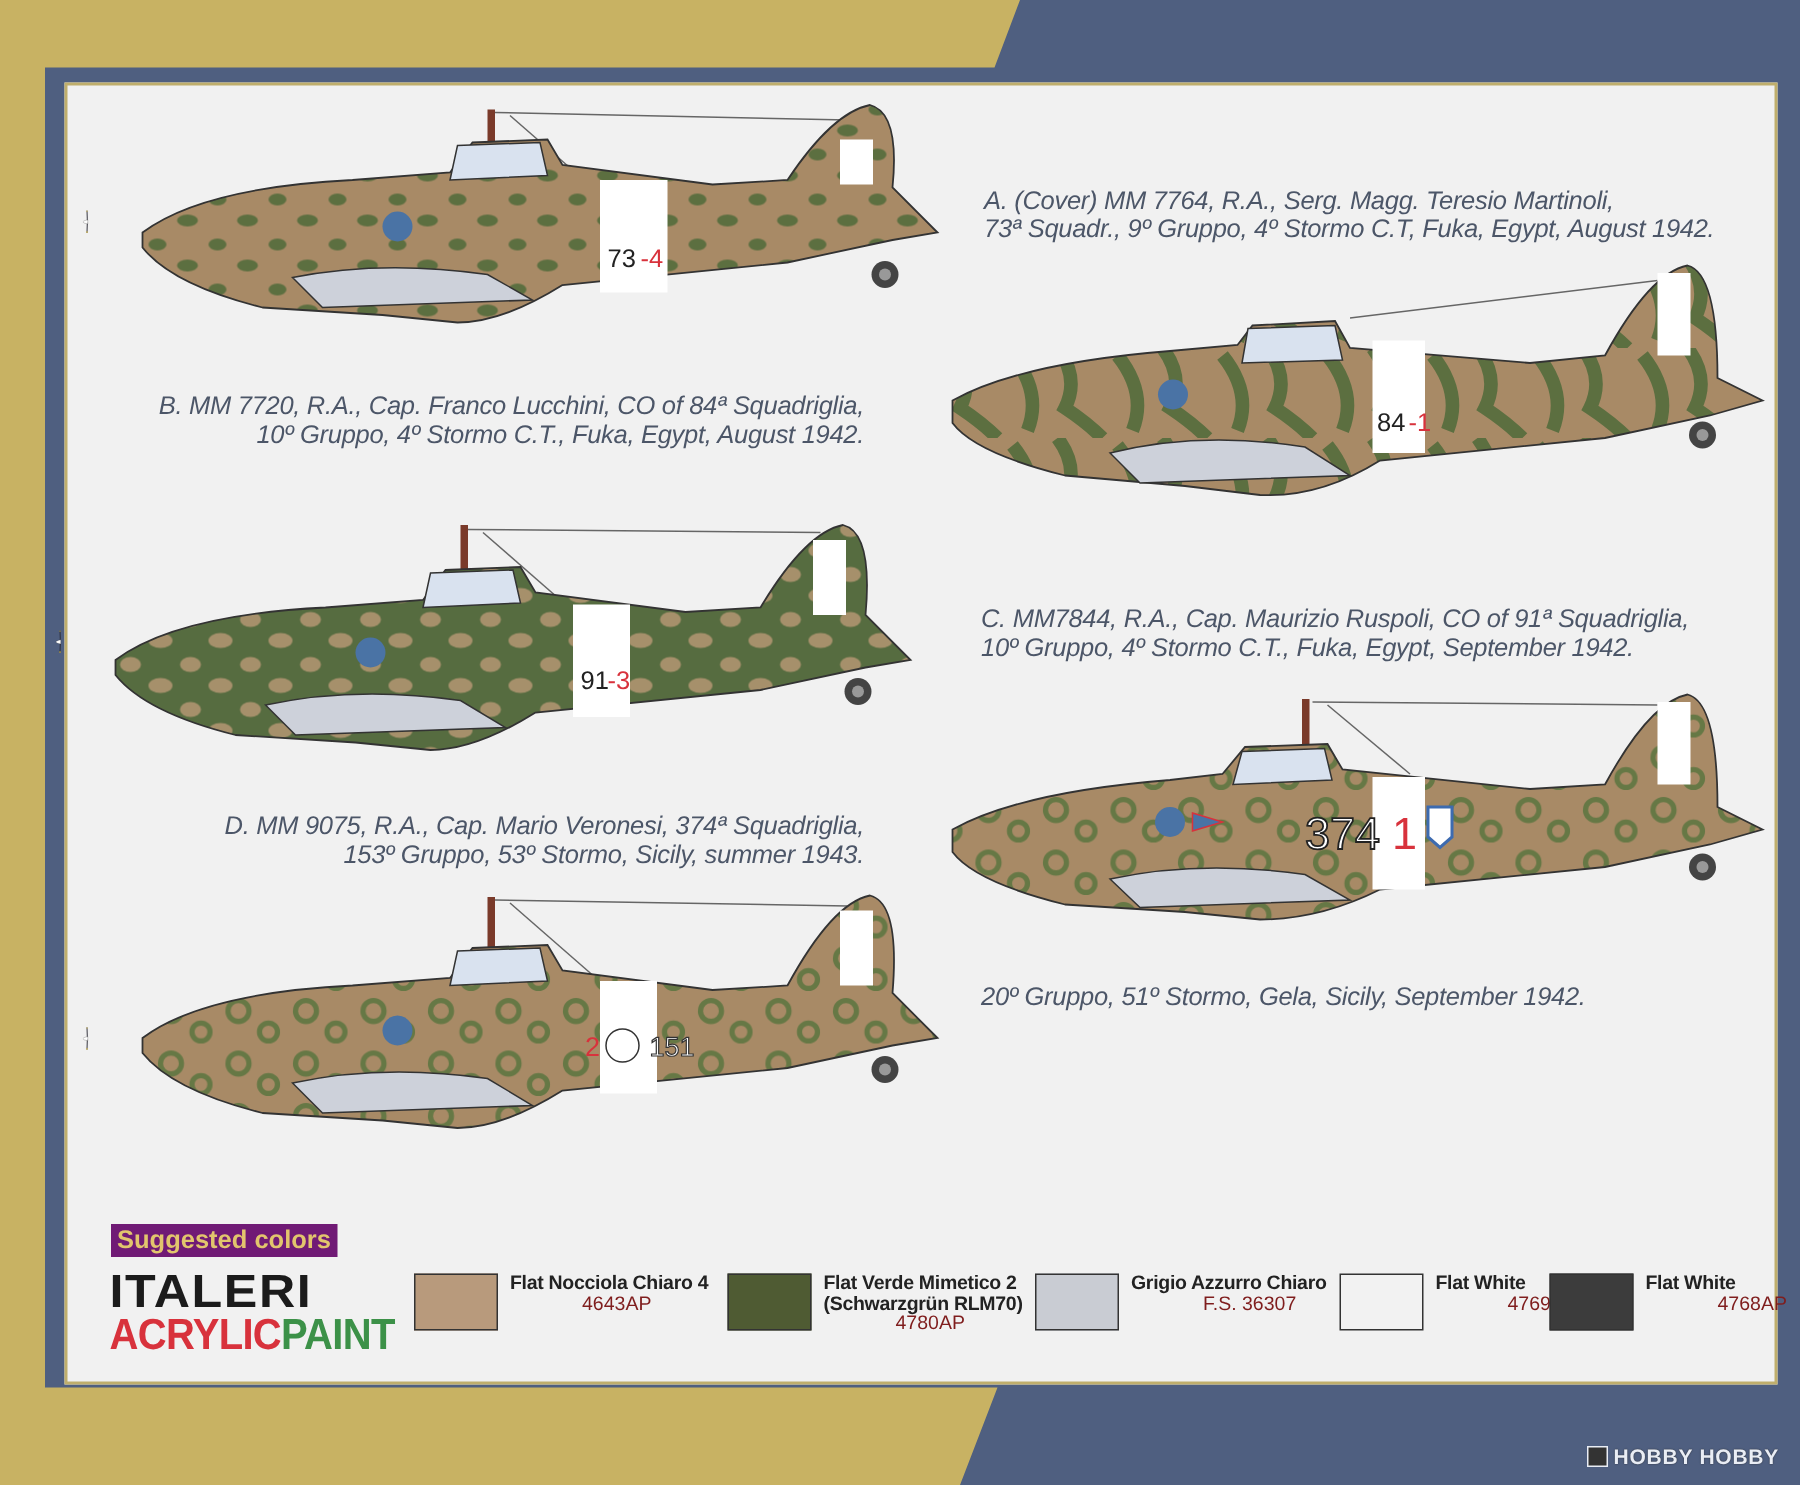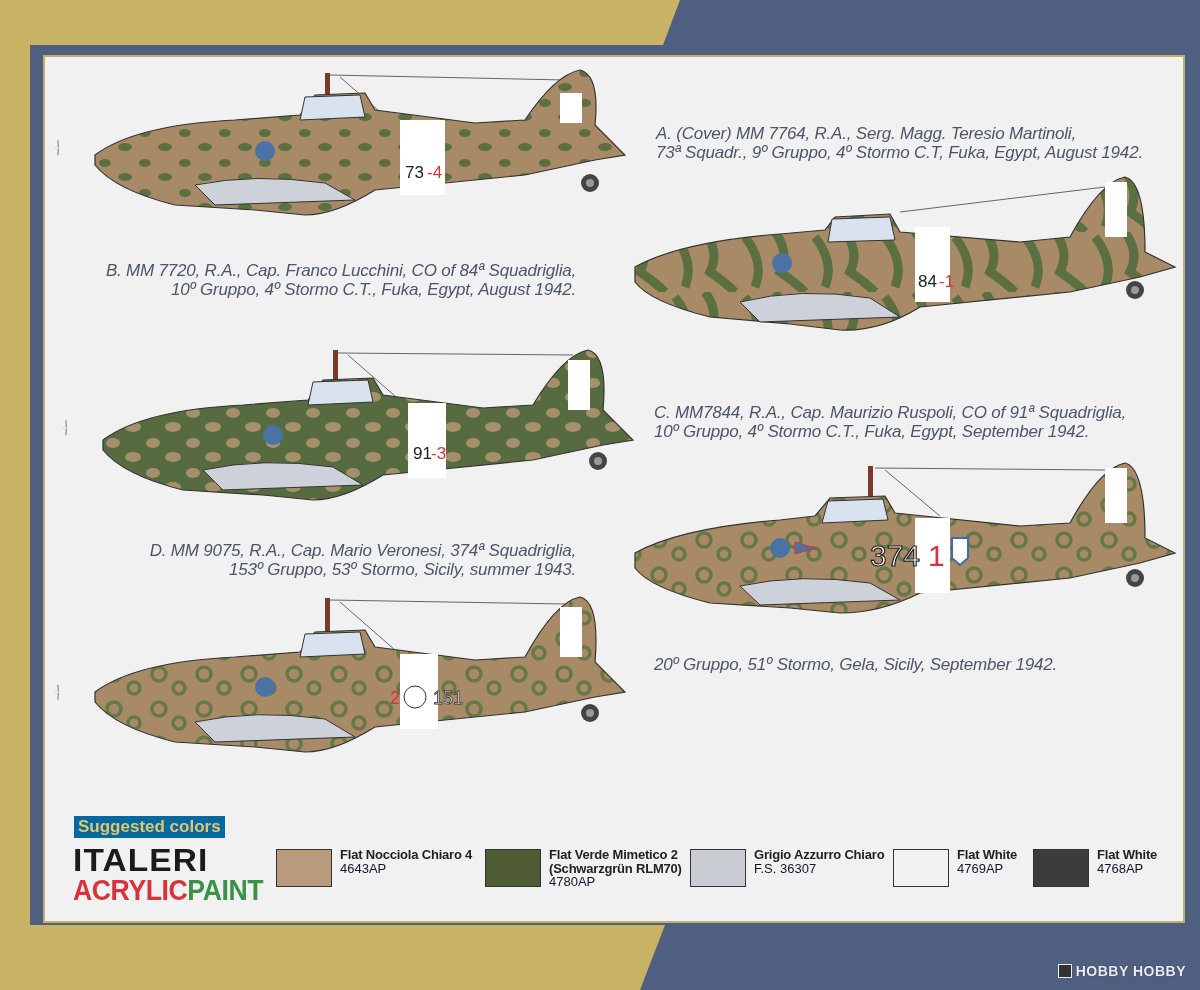--- a/index.html
+++ b/index.html
@@ -4,29 +4,29 @@
 <style>
   html,body{margin:0;padding:0;}
   body{width:1200px;height:990px;position:relative;overflow:hidden;background:#c7b15f;font-family:"Liberation Sans",sans-serif;}
   .bg-gold{position:absolute;left:0;top:0;width:1200px;height:990px;background:#c8b263;}
   .bg-blue-top{position:absolute;left:0;top:0;width:1200px;height:990px;background:#4f5f80;
     clip-path:polygon(680px 0,1200px 0,1200px 990px,640px 990px,665px 925px,30px 925px,30px 45px,663px 45px);}
   .sheet{position:absolute;left:43px;top:55px;width:1142px;height:868px;background:#f1f1f1;border:2px solid #bfae6c;box-sizing:border-box;}
   .caption{position:absolute;font-style:italic;color:#4c5668;font-size:17px;line-height:19px;letter-spacing:-0.2px;white-space:nowrap;}
   .caption.right{text-align:right;}
   .plane{position:absolute;}
-  .legend-title{position:absolute;left:74px;top:816px;background:#0369a1;color:#e2c56d;font-weight:bold;font-size:17px;padding:0 4px;height:22px;line-height:22px;}
+  .legend-title{position:absolute;left:74px;top:816px;background:#701a75;color:#e2c56d;font-weight:bold;font-size:17px;padding:0 4px;height:22px;line-height:22px;}
   .brand1{position:absolute;left:73px;top:843px;font-weight:900;font-size:31px;letter-spacing:1px;color:#1b1b1b;transform:scaleX(1.08);transform-origin:left;}
   .brand2{position:absolute;left:73px;top:874px;font-weight:900;font-size:29px;letter-spacing:-0.5px;transform:scaleX(0.92);transform-origin:left;}
   .brand2 .r{color:#d8323c;} .brand2 .g{color:#3c9148;}
   .swatch-item{position:absolute;top:849px;height:42px;}
   .swatch{position:absolute;left:0;top:0;width:56px;height:38px;border:1.5px solid #333;box-sizing:border-box;}
   .sw-label{position:absolute;left:64px;top:-1px;font-size:13px;line-height:13.5px;white-space:nowrap;color:#222;}
   .sw-label b{font-weight:bold;letter-spacing:-0.2px;}
-  .sw-code{color:#0f172a;}
+  .sw-code{color:#7f1d1d;margin-left:48px;}
   .watermark{position:absolute;right:14px;top:963px;color:#e9edf5;font-size:14px;font-weight:bold;letter-spacing:0.5px;text-shadow:0 0 1px #222;}
   .wm-icon{display:inline-block;width:12px;height:12px;border:1.5px solid #e9edf5;vertical-align:-2px;margin-right:4px;background:#333;}
 </style>
 </head>
 <body>
 
 <div class="bg-gold"></div>
 <div class="bg-blue-top"></div>
 
 <div class="sheet"></div>
@@ -87,21 +87,21 @@
     <text x="339" y="115" font-size="17" font-family="Liberation Sans, sans-serif" fill="#d8323c">-1</text>
     <rect x="505" y="10" width="22" height="55" fill="#fff"></rect>
     <path d="M140 130 Q200 115 270 126 L300 145 L160 150 Z" fill="#cdd1da" stroke="#333"></path>
     <circle cx="182" cy="91" r="10" fill="#4a73a5"></circle>
     <circle cx="535" cy="118" r="9" fill="#444"></circle>
       <circle cx="535" cy="118" r="4" fill="#999"></circle>
     <use href="#mc202" x="-5" y="30" width="60" height="170"></use>
   </svg>
 </div>
 
-<div class="plane" style="left:63px;top:345px;width:585px;height:165px;text-decoration:underline;">
+<div class="plane" style="left:37px;top:345px;width:585px;height:165px;text-decoration:underline;">
   <svg width="585" height="165" viewBox="0 0 585 165">
     <defs>
       <pattern id="pc" width="40" height="30" patternUnits="userSpaceOnUse">
         <rect width="40" height="30" fill="#566c40"></rect>
         <ellipse cx="10" cy="8" rx="7" ry="5" fill="#b49772" opacity=".85"></ellipse>
         <ellipse cx="30" cy="22" rx="8" ry="5" fill="#b49772" opacity=".85"></ellipse>
       </pattern>
     </defs>
     <line x1="275" y1="8" x2="510" y2="10" stroke="#666"></line>
     <line x1="285" y1="10" x2="340" y2="58" stroke="#666"></line>

